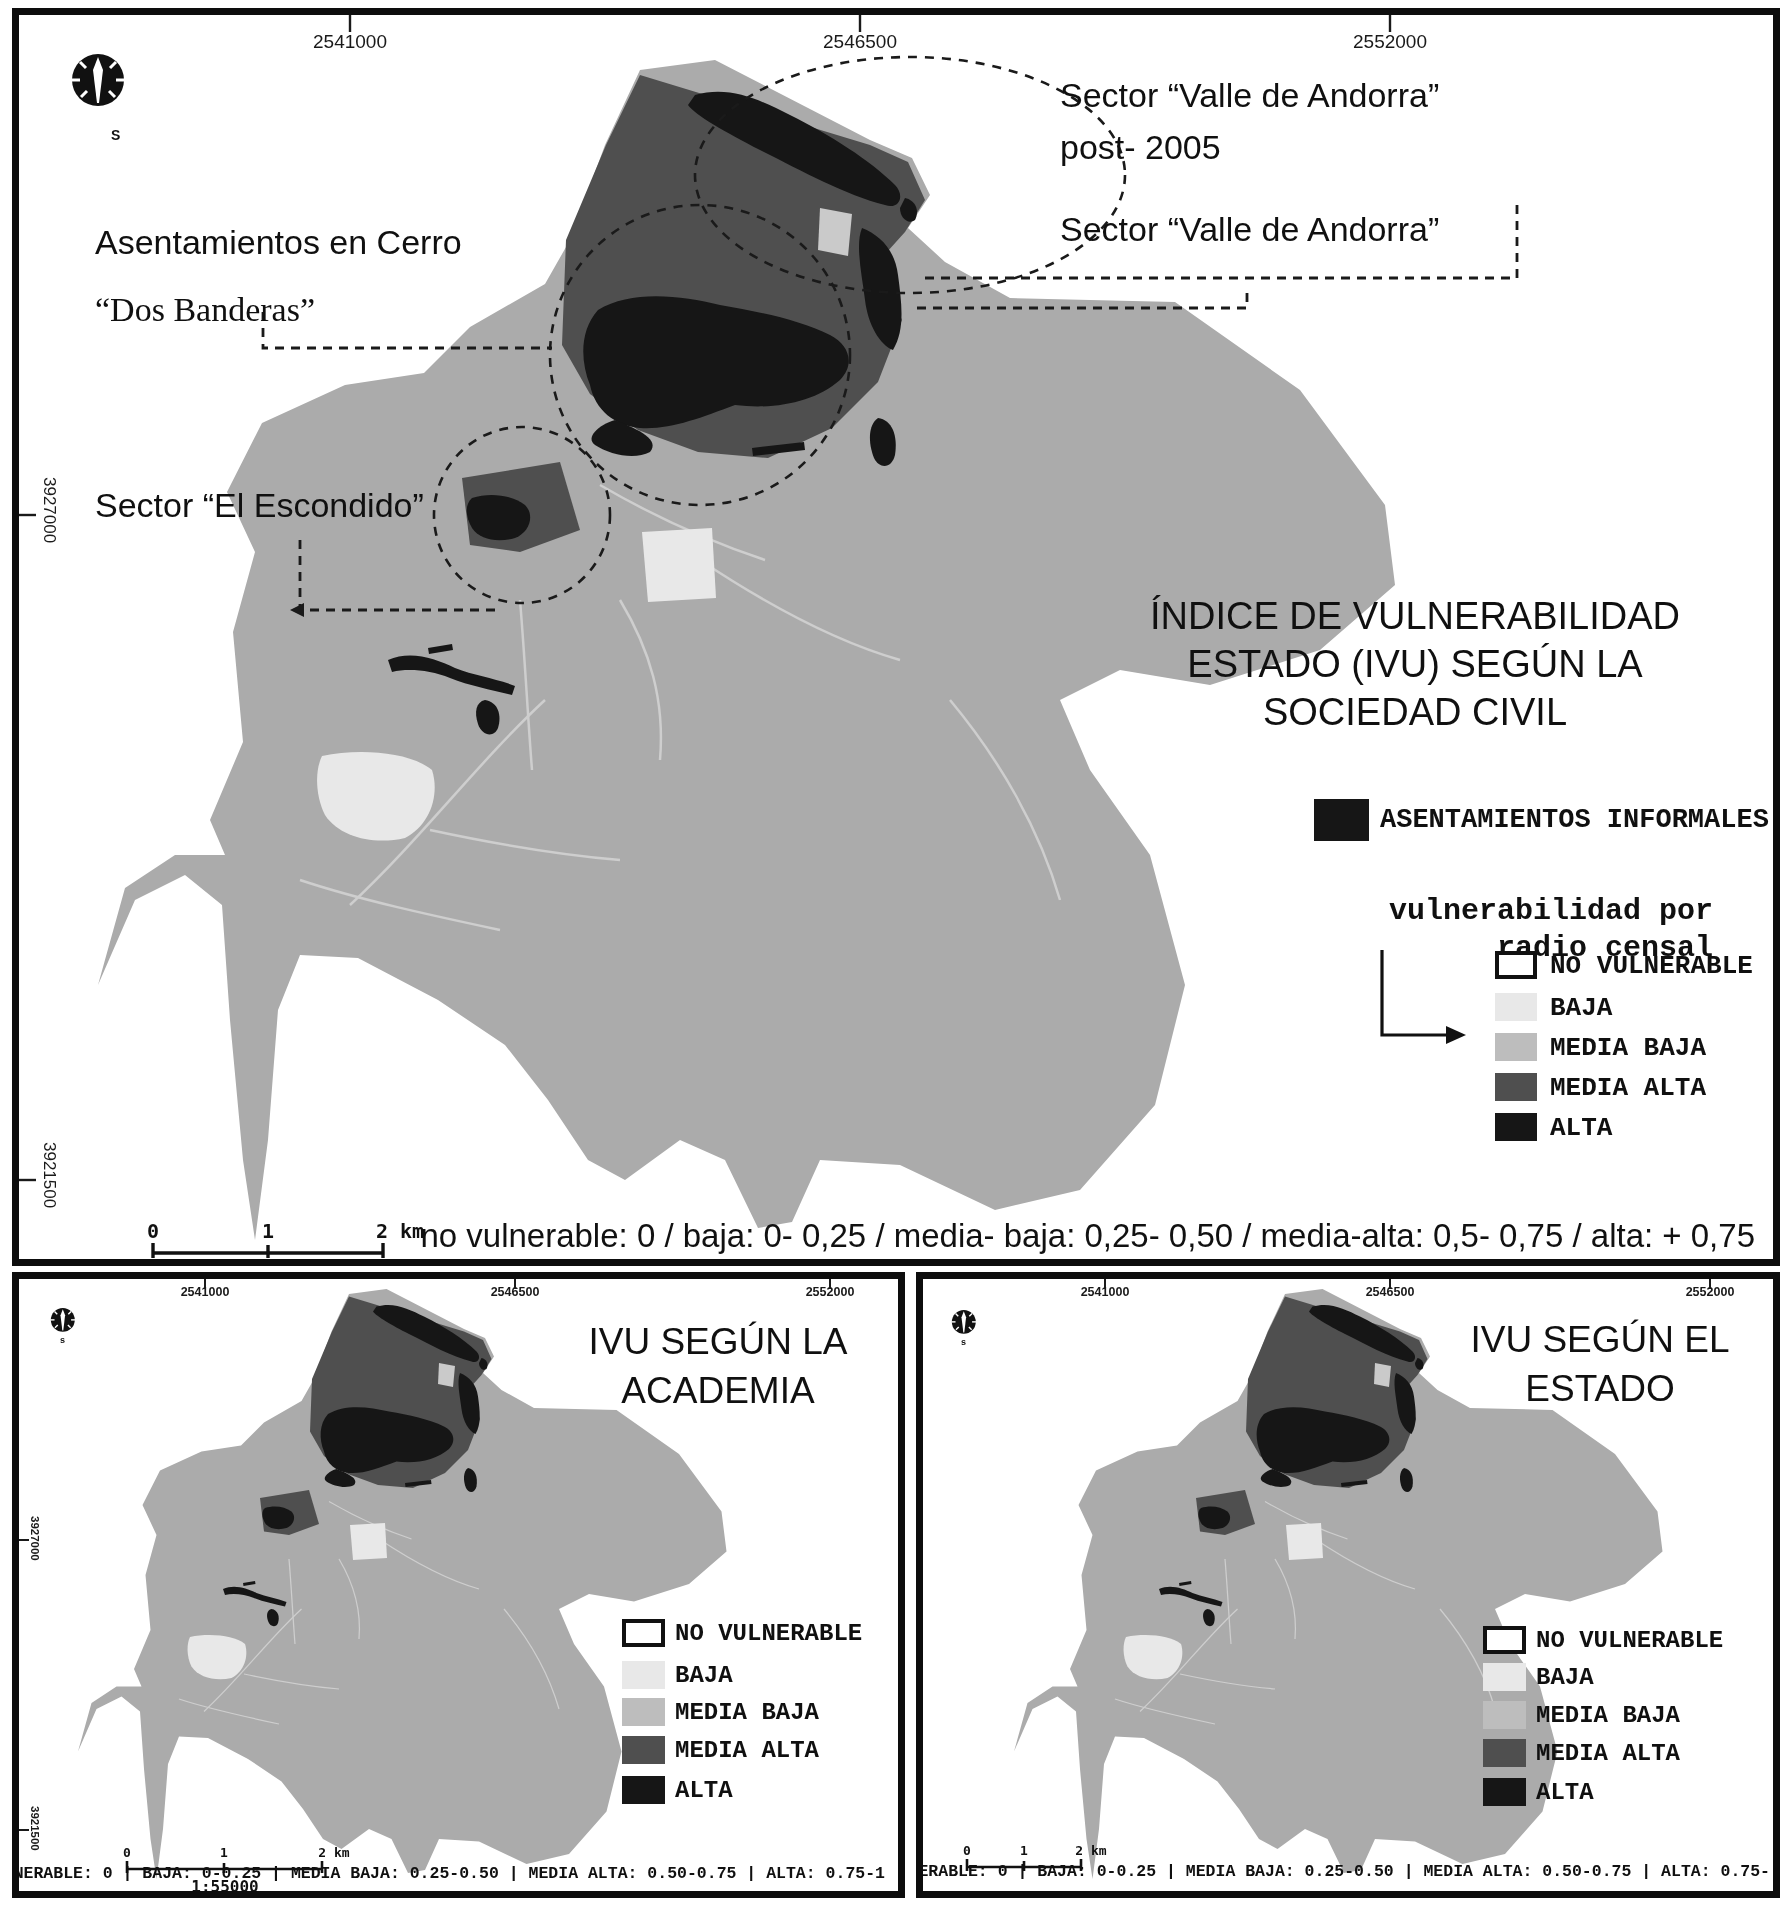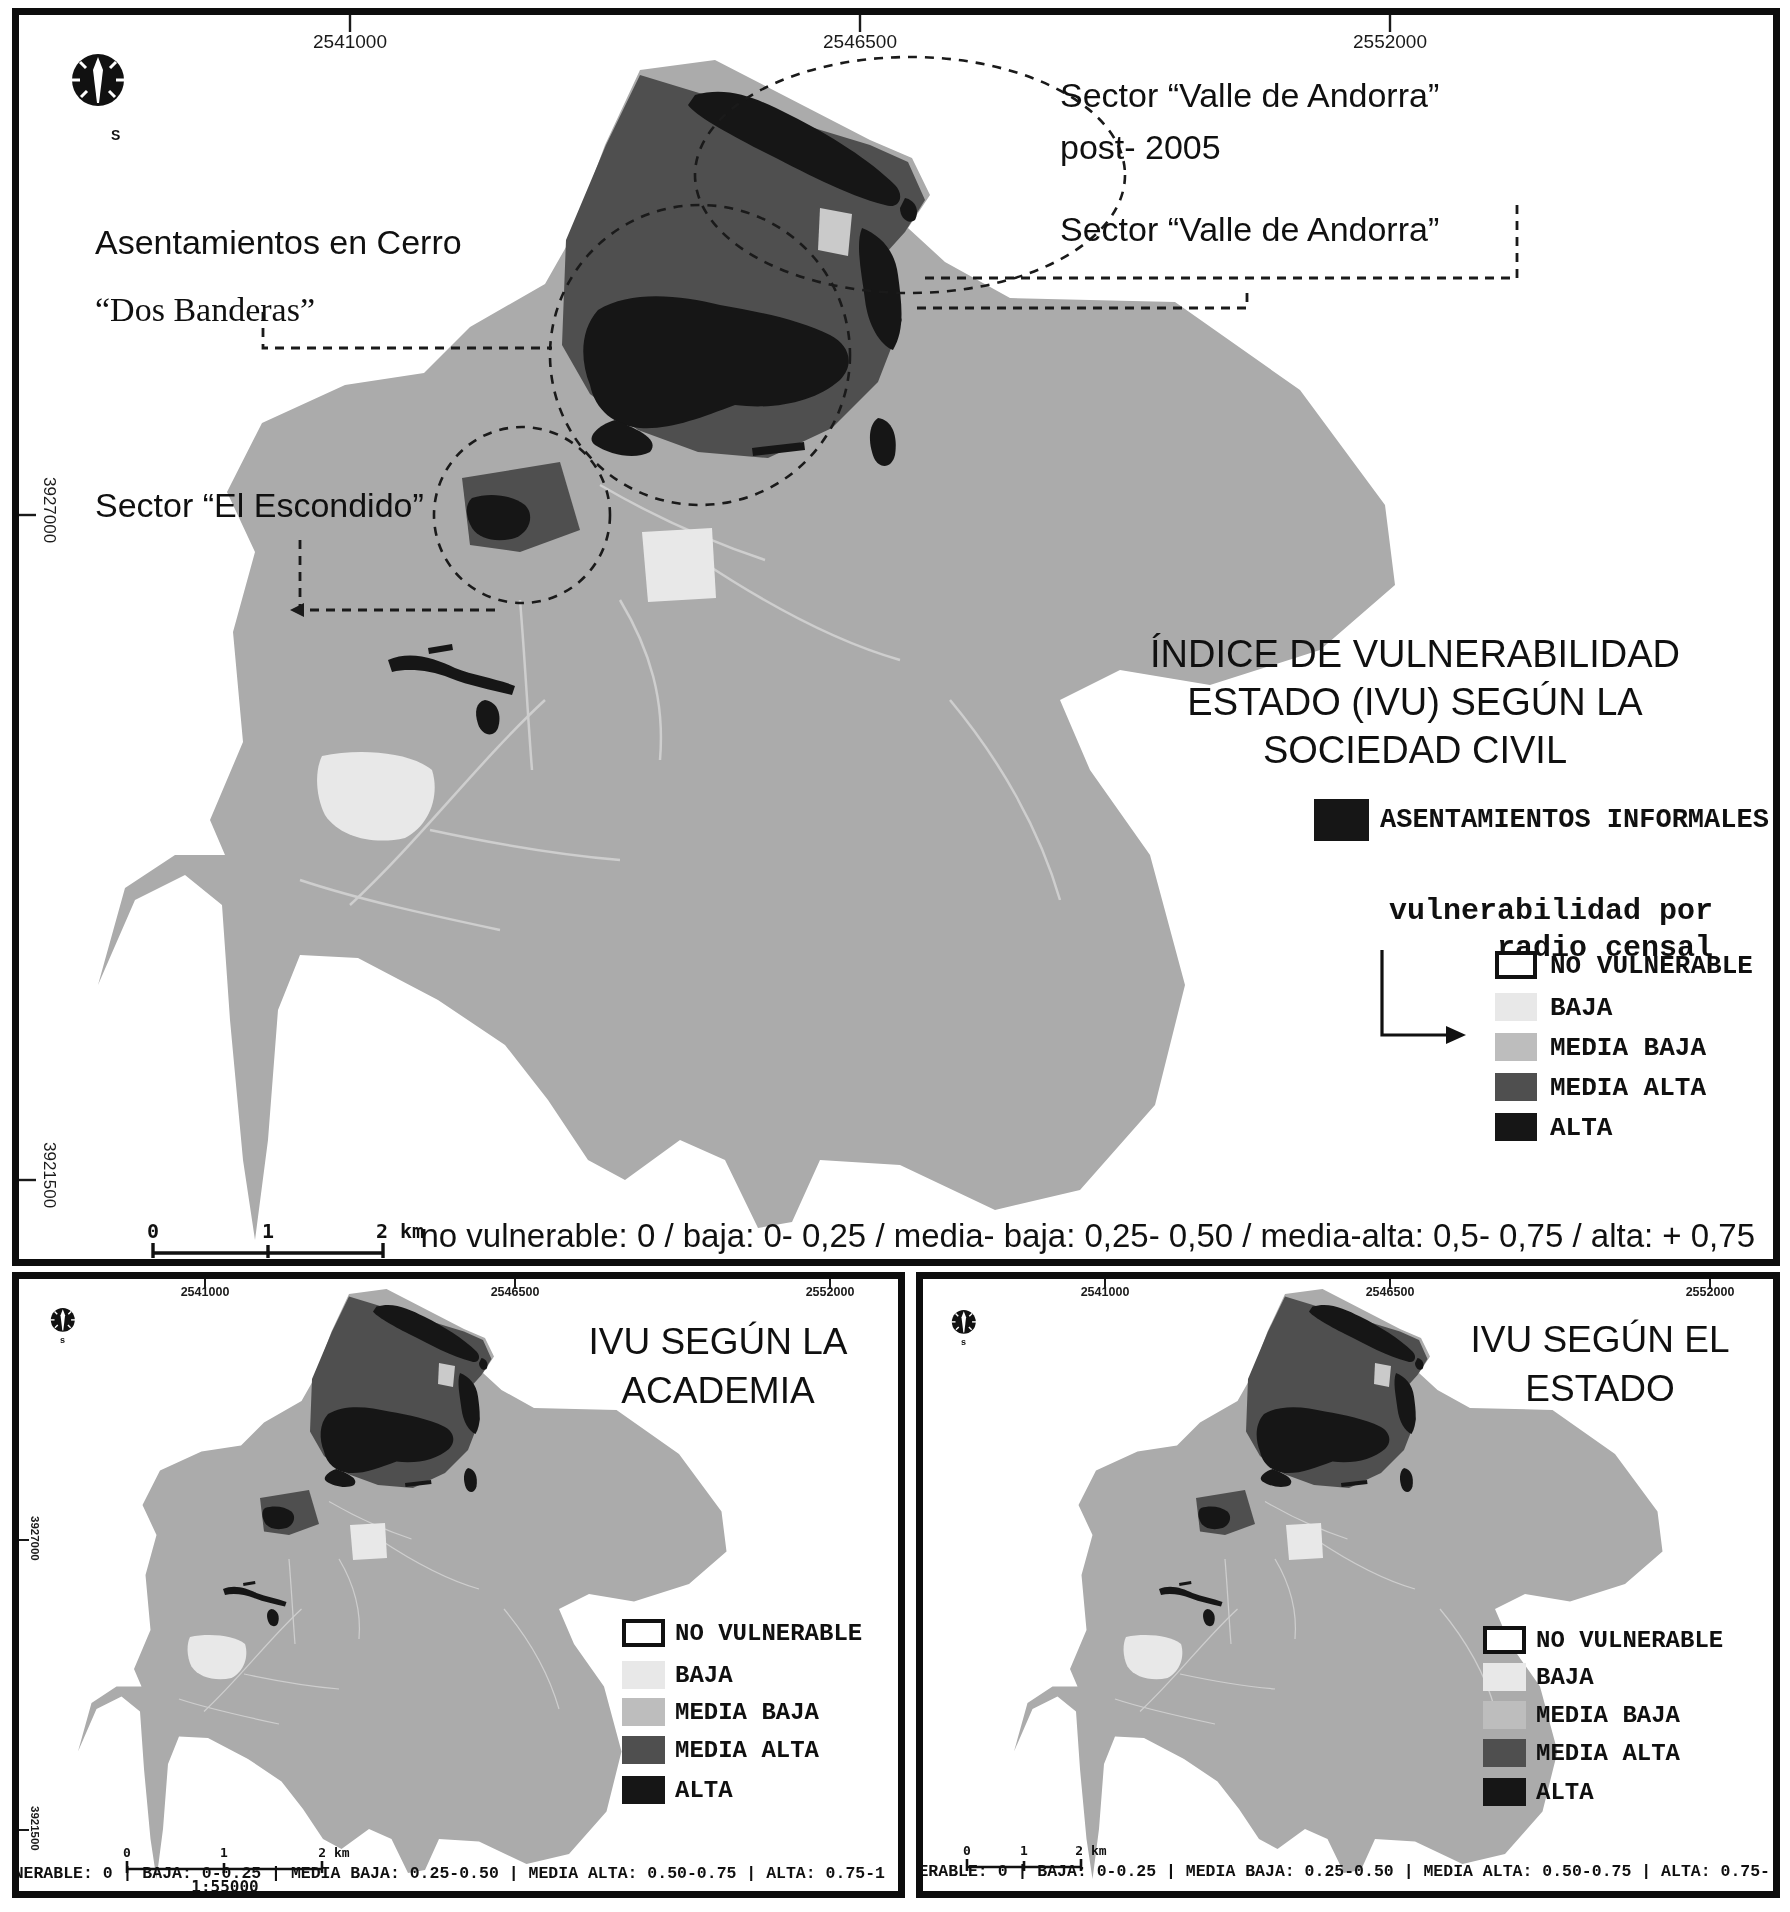--- a/index.html
+++ b/index.html
@@ -5,21 +5,21 @@
   html,body{margin:0;padding:0;background:#ffffff;}
   body{width:1790px;height:1912px;position:relative;font-family:"Liberation Sans",sans-serif;color:#111;}
   .abs{position:absolute;}
   .panel{position:absolute;background:#ffffff;border:7px solid #0d0d0d;overflow:hidden;}
   .sans{font-family:"Liberation Sans",sans-serif;}
   .coord{font-size:19px;color:#1a1a1a;transform:translateX(-50%);white-space:nowrap;}
   .coord-sm{font-size:12.5px;font-weight:bold;color:#1a1a1a;transform:translateX(-50%);white-space:nowrap;}
   .vcoord{font-size:17px;color:#1a1a1a;white-space:nowrap;transform:rotate(90deg);transform-origin:left top;}
   .vcoord-sm{font-size:11.5px;font-weight:bold;color:#1a1a1a;white-space:nowrap;transform:rotate(90deg);transform-origin:left top;}
   .annot{font-size:34px;line-height:44px;color:#101010;white-space:nowrap;}
-  .maptitle{font-size:38px;line-height:48px;text-align:center;color:#101010;margin-top:38px;}
+  .maptitle{font-size:38px;line-height:48px;text-align:center;color:#101010;}
   .subtitle{font-size:37px;line-height:49px;text-align:center;color:#101010;font-weight:500;}
   .sw{display:inline-block;}
   .legtxt{font-family:Liberation Mono, monospace;font-weight:bold;color:#101010;white-space:nowrap;}
   .scalelab{font-size:20px;font-weight:bold;font-family:"DejaVu Sans Mono",monospace;transform:translateX(-50%);white-space:nowrap;}
   .scalelab-sm{font-size:13px;font-weight:bold;font-family:"DejaVu Sans Mono",monospace;transform:translateX(-50%);white-space:nowrap;}
   svg{position:absolute;left:0;top:0;}
 </style>
 </head>
 <body>
 

